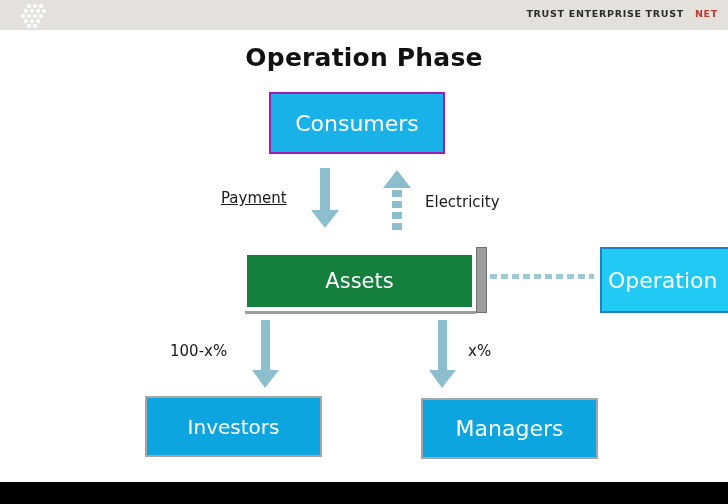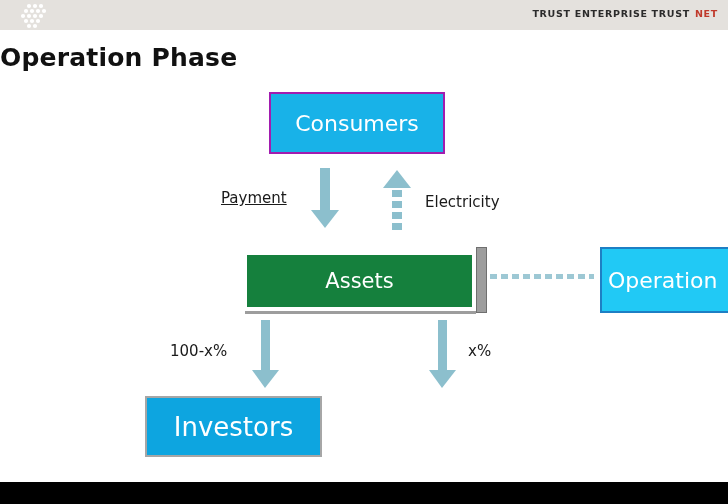--- a/index.html
+++ b/index.html
@@ -43,30 +43,30 @@
     top: 8px;
     font-family: "DejaVu Sans", sans-serif;
     font-size: 9.5px;
     font-weight: bold;
     letter-spacing: 0.7px;
     color: #2b2b2b;
     white-space: nowrap;
   }
   .header-brand .net {
     color: #c0392b;
-    margin-left: 5px;
+    margin-left: 11px;
   }
 
   
   .slide-title {
     position: absolute;
     left: 0;
     top: 43px;
     width: 728px;
-    text-align: left;
+    text-align: center;
     font-family: "DejaVu Sans", sans-serif;
     font-size: 25px;
     font-weight: bold;
     color: #111111;
     letter-spacing: 0.2px;
   }
 
   
   .node {
     position: absolute;
@@ -132,21 +132,21 @@
     padding-left: 6px;
   }
 
   .node-investors {
     left: 145px;
     top: 396px;
     width: 177px;
     height: 61px;
     background: #0da5e0;
     border: 2px solid #a6a6a6;
-    font-size: 26px;
+    font-size: 20px;
   }
 
   .node-managers {
     left: 421px;
     top: 398px;
     width: 177px;
     height: 61px;
     background: #0da5e0;
     border: 2px solid #a6a6a6;
     font-size: 22px;
@@ -281,16 +281,19 @@
   </div>
 
   <div class="node node-custodian">
     <span>Operation</span>
   </div>
 
   <div class="node node-investors">
     <span>Investors</span>
   </div>
 
+  <div class="node node-managers">
+    <span>Managers</span>
+  </div>
 
   <div class="footer-band"></div>
 
 </div>
 
 </body></html>

